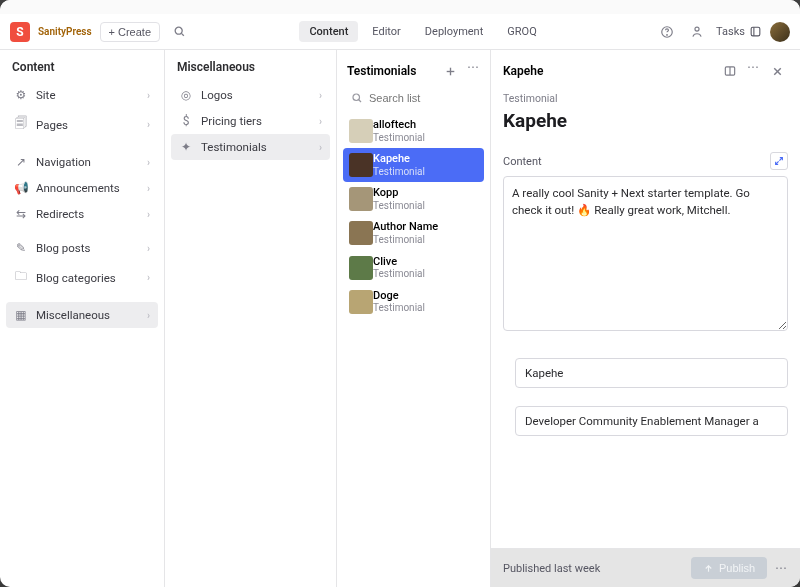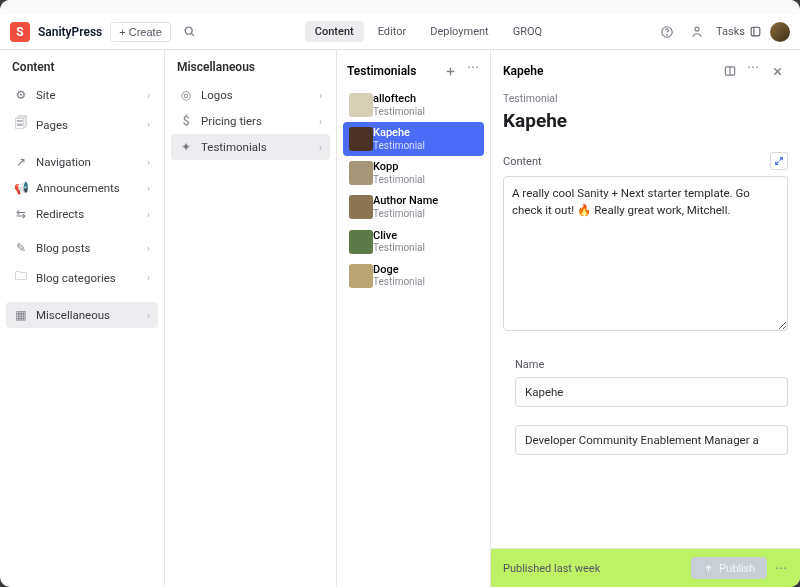--- a/index.html
+++ b/index.html
@@ -1,21 +1,21 @@
 <!DOCTYPE html>
 <html><head>
 <meta charset="utf-8">
 <style>
 *{box-sizing:border-box;margin:0;padding:0;}
 body{font-family:-apple-system,BlinkMacSystemFont,"Segoe UI",Roboto,sans-serif;font-size:12px;background:#444;display:flex;align-items:center;justify-content:center;height:100vh;}
 .window{width:800px;height:587px;background:#fff;border-radius:10px;overflow:hidden;display:flex;flex-direction:column;box-shadow:0 10px 40px rgba(0,0,0,.4);}
 .titlebar{height:14px;background:#fafafa;}
 .topbar{height:36px;border-bottom:1px solid #e5e5e7;display:flex;align-items:center;padding:0 10px;gap:8px;}
 .logo{width:20px;height:20px;background:#f04e3e;color:#fff;border-radius:4px;display:flex;align-items:center;justify-content:center;font-weight:700;font-size:12px;}
-.brand{font-size:12px;font-weight:600;color:#0f172a;}
+.brand{font-size:10px;font-weight:600;color:#a16207;}
 .create-btn{display:flex;align-items:center;gap:3px;padding:3px 8px;border:1px solid #e2e2e6;border-radius:4px;font-size:11px;color:#565662;background:#fff;cursor:pointer;}
 .icon-btn{width:22px;height:22px;display:flex;align-items:center;justify-content:center;border-radius:4px;cursor:pointer;color:#7d7d88;}
 .nav{display:flex;gap:4px;margin:0 auto;}
 .nav-item{padding:4px 10px;border-radius:4px;font-size:11px;color:#565662;cursor:pointer;}
 .nav-item.active{background:#ededef;color:#2c2c2f;font-weight:500;}
 .right-tools{display:flex;align-items:center;gap:8px;justify-content:space-between;}
 .tasks{display:flex;align-items:center;gap:4px;font-size:11px;color:#565662;cursor:pointer;}
 .avatar{width:20px;height:20px;border-radius:50%;background:linear-gradient(135deg,#8a6d3b,#3b2f1a);}
 .body{flex:1;display:flex;overflow:hidden;}
 .col{border-right:1px solid #e5e5e7;display:flex;flex-direction:column;overflow-y:auto;}
@@ -48,21 +48,21 @@
 .version-row{display:flex;justify-content:flex-end;padding:2px 12px 10px;font-size:11px;color:#565662;cursor:pointer;gap:4px;}
 .doc-body{padding:6px 12px 12px;overflow-y:auto;flex:1;}
 .eyebrow{font-size:10.5px;color:#7d7d88;margin-bottom:4px;}
 .doc-title{font-size:19px;font-weight:700;color:#1d1d21;margin-bottom:20px;}
 .field-label{font-size:11px;color:#565662;margin-bottom:6px;display:flex;justify-content:space-between;align-items:center;}
 .expand{width:18px;height:18px;border:1px solid #d8d8de;border-radius:3px;display:flex;align-items:center;justify-content:center;color:#4b6cf6;font-size:10px;cursor:pointer;}
 .textarea{width:100%;min-height:155px;border:1px solid #d8d8de;border-radius:4px;padding:8px;font-size:11.5px;line-height:1.45;color:#2c2c2f;font-family:inherit;resize:vertical;margin-bottom:18px;}
 .sub-section{margin-top:6px;}
 .input{width:100%;border:1px solid #d8d8de;border-radius:4px;padding:7px 9px;font-size:11.5px;color:#2c2c2f;margin-bottom:18px;font-family:inherit;}
 .indent{padding-left:12px;}
-.footer{border-top:1px solid #e5e5e7;padding:8px 12px;display:flex;align-items:center;justify-content:space-between;background:#bef264;}
+.footer{border-top:1px solid #e5e5e7;padding:8px 12px;display:flex;align-items:center;justify-content:space-between;background:#e5e5e5;}
 .footer-left{font-size:11px;color:#565662;}
 .publish{background:#c9cfd6;color:#f2f4f6;padding:5px 12px;border-radius:4px;font-size:11px;border:none;display:flex;align-items:center;gap:5px;cursor:not-allowed;}
 .footer-right{display:flex;align-items:center;gap:8px;}
 .more-dots{color:#7d7d88;cursor:pointer;letter-spacing:1px;}
 svg{display:block;}
 </style>
 </head>
 <body>
 
 <div class="window">
@@ -192,20 +192,29 @@
         <div class="actions">
           <span class="icon-btn">
             <svg width="13" height="13" viewBox="0 0 24 24" stroke="currentColor" stroke-width="2.5">
                 <line x1="12" y1="5" x2="12" y2="19"></line>
                 <line x1="5" y1="12" x2="19" y2="12"></line>
               </svg>
           </span>
           <span class="more-dots">⋯</span>
         </div>
       </div>
+      <div class="search">
+        <span class="sicon">
+          <svg width="12" height="12" viewBox="0 0 24 24" fill="none" stroke="currentColor" stroke-width="2.4">
+              <circle cx="10.5" cy="10.5" r="6.5"></circle>
+              <line x1="20" y1="20" x2="15.5" y2="15.5"></line>
+            </svg>
+        </span>
+        <input type="text" placeholder="Search list" style="">
+      </div>
       <ul class="tlist" id="tlist">
           <li>
             <div class="thumb" style="background:#d6cfb8"></div>
             <div>
               <div class="tname">alloftech</div>
               <div class="tsub">Testimonial</div>
             </div>
           </li>
           <li class="sel">
             <div class="thumb" style="background:#4a3326"></div>
@@ -277,21 +286,20 @@
                 <path d="M10 20H4v-6"></path>
                 <line x1="20" y1="4" x2="13" y2="11"></line>
                 <line x1="4" y1="20" x2="11" y2="13"></line>
               </svg>
           </span>
         </div>
         <textarea class="textarea" style="">A really cool Sanity + Next starter template. Go check it out! 🔥 Really great work, Mitchell.</textarea>
 
         <div class="sub-section">
           <div class="indent">
-            <div class="field-label">Name</div>
             <input class="input" type="text" value="Kapehe" style="">
 
             <input class="input" type="text" value="Developer Community Enablement Manager a" style="">
           </div>
         </div>
       </div>
 
       <div class="footer">
         <div class="footer-left">Published last week</div>
         <div class="footer-right">

